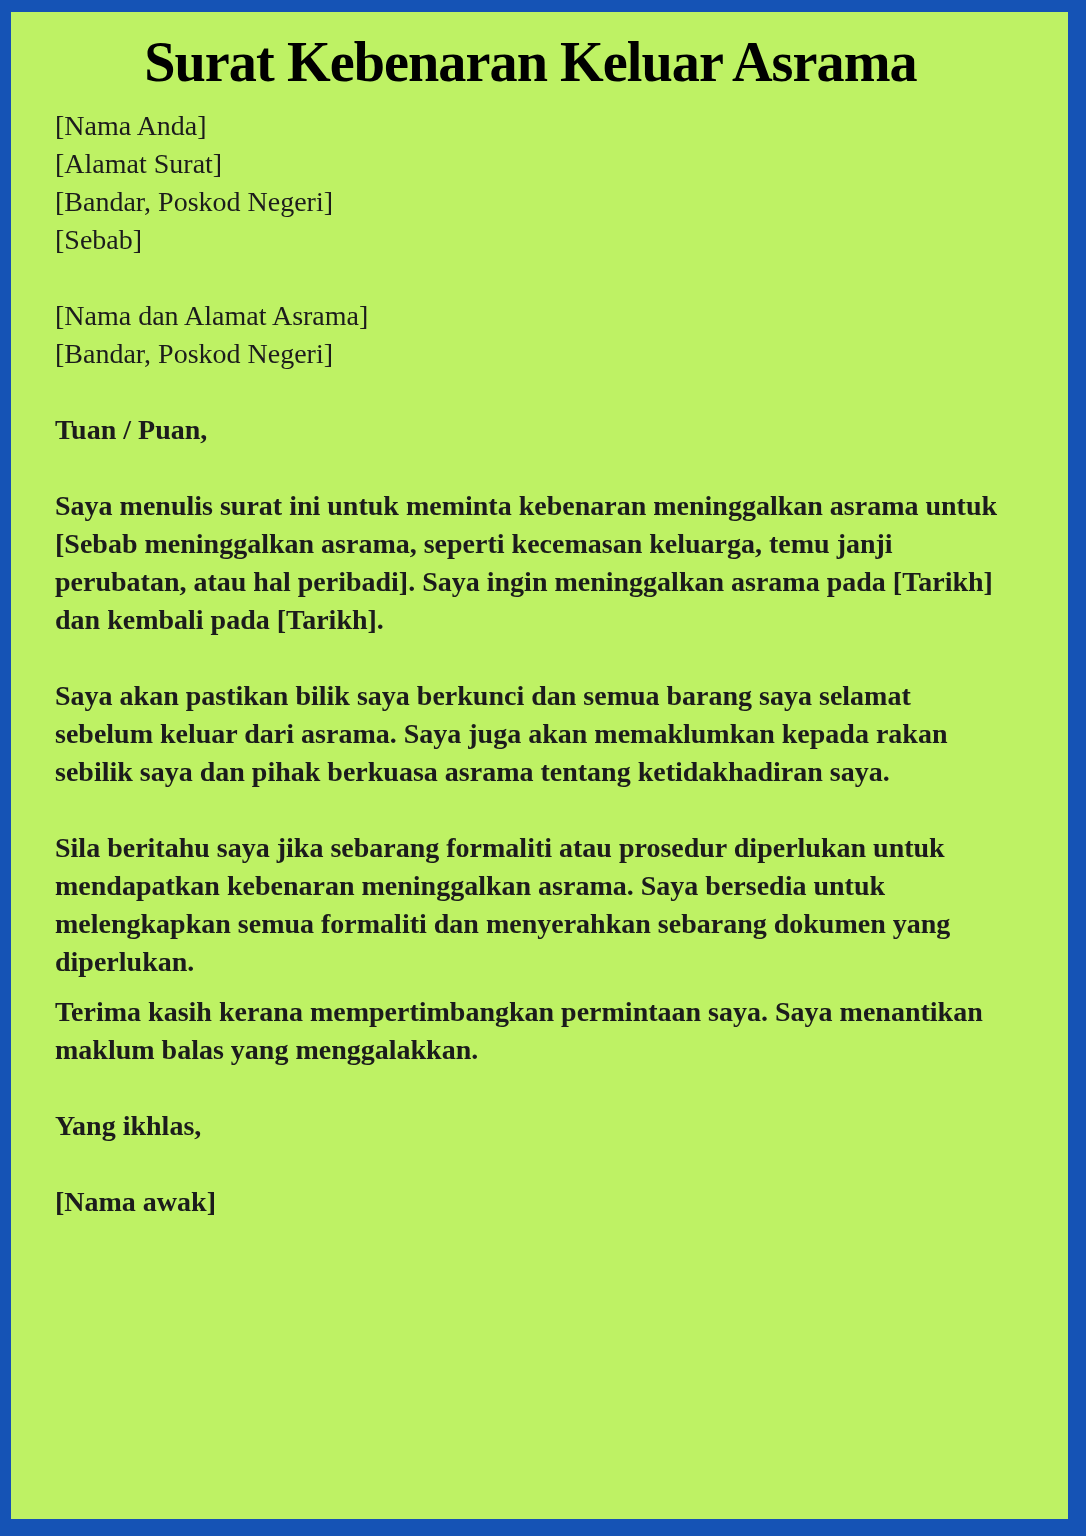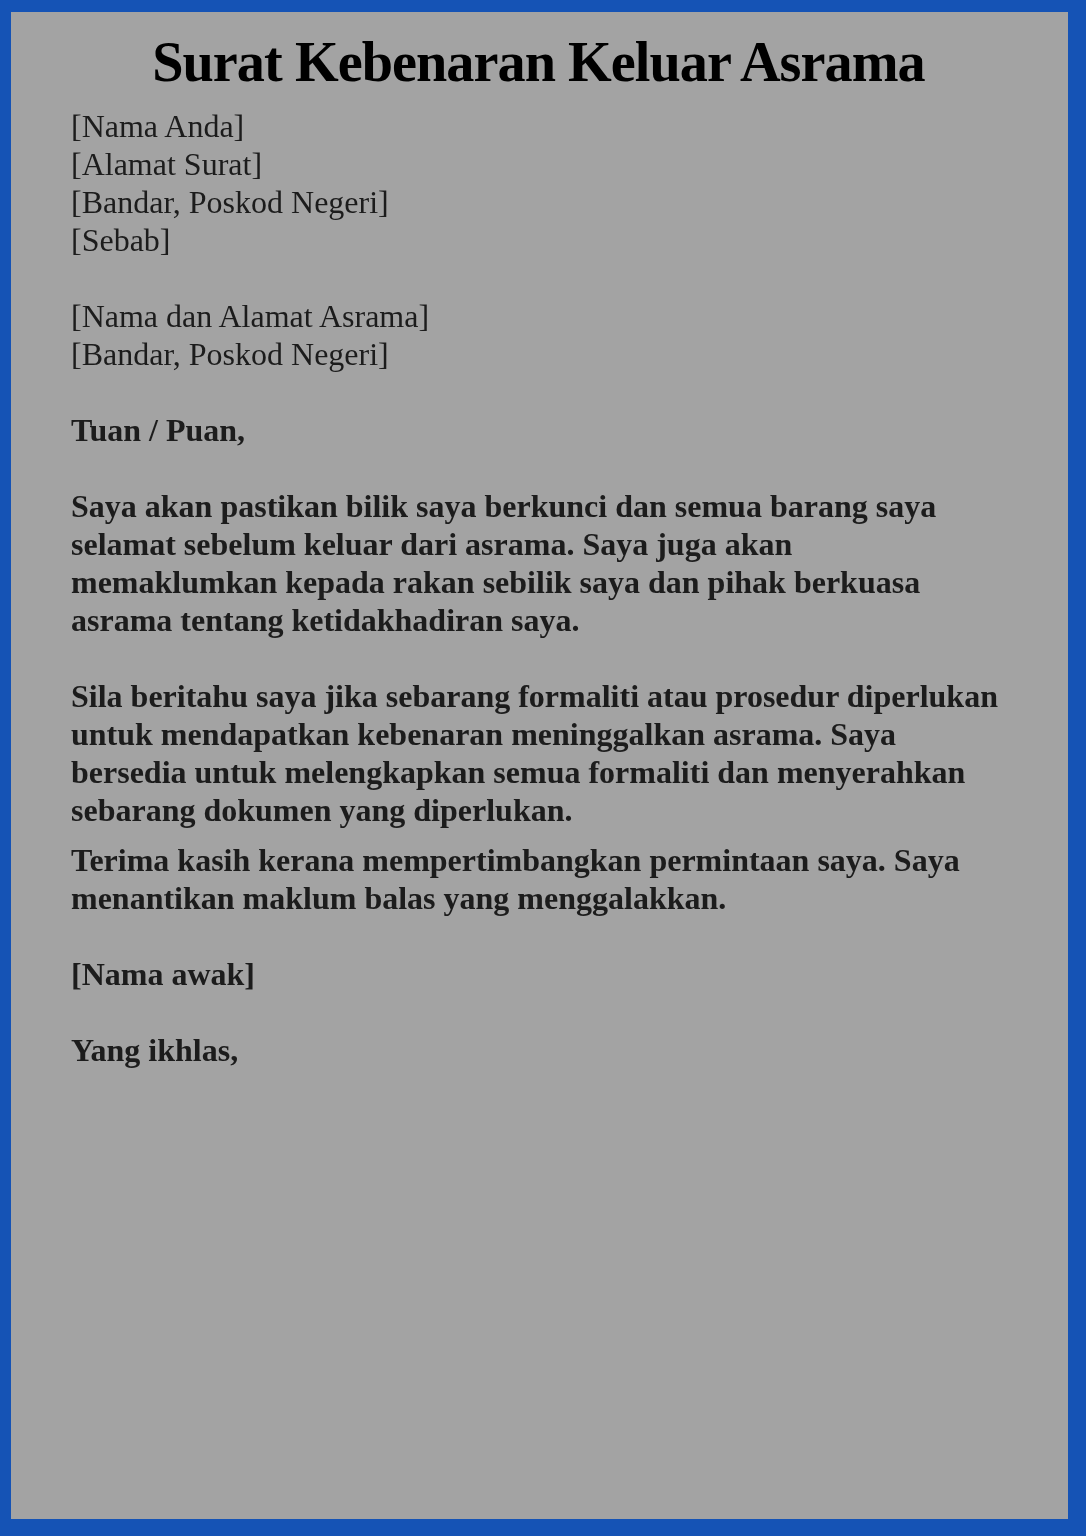--- a/index.html
+++ b/index.html
@@ -10,43 +10,43 @@
   body {
     width: 1086px;
     height: 1536px;
     position: relative;
     font-family: "Liberation Serif", "DejaVu Serif", serif;
   }
   .page {
     position: absolute;
     inset: 0;
     box-sizing: border-box;
-    background: #a3a3a3;
+    background: #bef264;
     border-top: 12px solid #1553b5;
     border-left: 11px solid #1553b5;
     border-right: 18px solid #1553b5;
     border-bottom: 17px solid #1553b5;
-    padding: 14px 62px 0 60px;
+    padding: 14px 62px 0 44px;
     overflow: hidden;
   }
   .title {
     margin: 0;
     padding: 0 0 8px 0;
     text-align: center;
     font-size: 58px;
     font-weight: 700;
     letter-spacing: -1px;
     color: #000000;
     line-height: 1.25;
     transform: scaleX(0.97);
     transform-origin: center;
   }
   .bodytext {
     color: #1c1c1c;
-    font-size: 32px;
+    font-size: 28px;
     line-height: 38px;
   }
   .block {
     margin: 0 0 38px 0;
   }
   .line {
     white-space: pre-wrap;
   }
   p.para {
     margin: 38px 0 0 0;
@@ -81,26 +81,27 @@
       <div class="line">[Sebab]</div>
     </div>
 
     <div class="block">
       <div class="line">[Nama dan Alamat Asrama]</div>
       <div class="line">[Bandar, Poskod Negeri]</div>
     </div>
 
     <p class="para salutation">Tuan / Puan,</p>
 
+    <p class="para">Saya menulis surat ini untuk meminta kebenaran meninggalkan asrama untuk [Sebab meninggalkan asrama, seperti kecemasan keluarga, temu janji perubatan, atau hal peribadi]. Saya ingin meninggalkan asrama pada [Tarikh] dan kembali pada [Tarikh].</p>
 
 
     <p class="para">Saya akan pastikan bilik saya berkunci dan semua barang saya selamat sebelum keluar dari asrama. Saya juga akan memaklumkan kepada rakan sebilik saya dan pihak berkuasa asrama tentang ketidakhadiran saya.</p>
 
     <p class="para">Sila beritahu saya jika sebarang formaliti atau prosedur diperlukan untuk mendapatkan kebenaran meninggalkan asrama. Saya bersedia untuk melengkapkan semua formaliti dan menyerahkan sebarang dokumen yang diperlukan.</p>
 
     <p class="para cont">Terima kasih kerana mempertimbangkan permintaan saya. Saya menantikan maklum balas yang menggalakkan.</p>
 
+    <p class="para closing-block">Yang ikhlas,</p>
+
     <p class="para signature-block">[Nama awak]</p>
-
-    <p class="para closing-block">Yang ikhlas,</p>
 
   </div>
 </div>
 
 </body></html>

